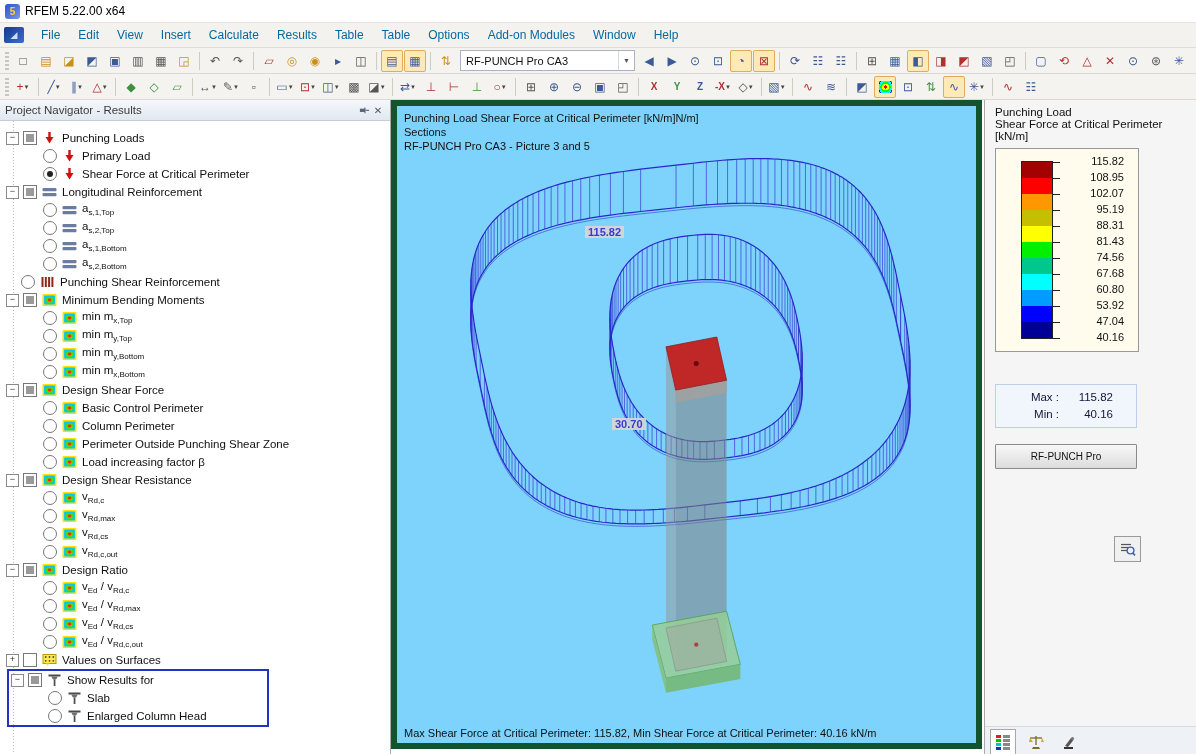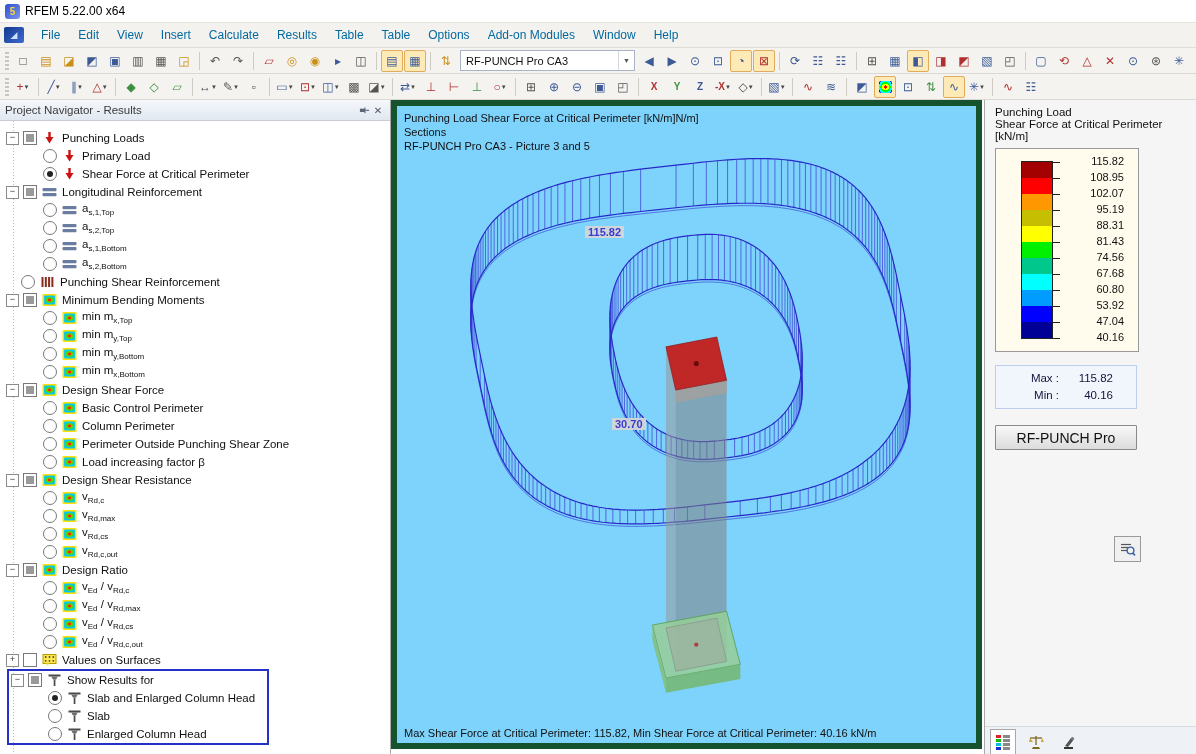--- a/index.html
+++ b/index.html
@@ -68,28 +68,28 @@
   #scene{position:absolute;inset:0;width:100%;height:100%;}
   
   .panel{width:211px;flex:none;border-left:1px solid #a9a9a9;display:flex;flex-direction:column;background:#f4f4f4;}
   .panel-body{flex:1;position:relative;padding:6px 0 0 10px;font-size:11.5px;background:#f5f5f5;}
   .legend-box{width:142px;background:#fffcee;border:1px solid #999;margin-top:6px;
               padding:13px 0 13px 0;position:relative;height:176px;box-sizing:content-box;}
   .lstack{position:absolute;left:26px;top:13px;width:30px;height:176px;outline:1px solid #222;}
   .lband{width:30px;height:16px;}
   .ltick{position:absolute;left:56px;width:8px;height:0;border-top:1px solid #222;}
   .lval{position:absolute;left:64px;width:64px;text-align:right;font-size:11px;color:#111;}
-  .maxmin{width:122px;margin-top:13px;background:#f1f6fd;border:1px solid #bccded;
+  .maxmin{width:122px;margin-top:32px;background:#f1f6fd;border:1px solid #bccded;
           padding:4px 9px;color:#14143c;}
   .mm-row{display:flex;justify-content:center;line-height:17px;}
   .mm-l{width:40px;text-align:right;margin-right:8px;}
   .mm-v{width:46px;text-align:right;}
   .rf-button{width:140px;height:23px;margin-top:16px;background:linear-gradient(#f8f8f8,#dcdcdc);
              border:1px solid #8a8a8a;border-radius:1px;display:flex;align-items:center;justify-content:center;
-             font-size:14px;color:#111;}
+             font-size:10px;color:#111;}
   .zoom-btn{position:absolute;top:436px;right:55px;width:25px;height:24px;border:1px solid #9a9a9a;
             background:#f0f0f0;display:flex;align-items:center;justify-content:center;}
   .panel-tabs{height:30px;flex:none;display:flex;align-items:center;gap:7px;padding-left:5px;
               background:#eef1f5;border-top:1px solid #d7dade;}
   .ptab{width:24px;height:24px;display:flex;align-items:center;justify-content:center;border:1px solid transparent;}
   .ptab.active{background:#fff;border-color:#a8a8a8;}
 </style>
 </head>
 <body>
 
@@ -810,32 +810,20 @@
             <span class="exp">−</span>
             <span class="chk partial"></span>
             <span class="ticon">
               <svg viewBox="0 0 14 12">
                 <rect x="1" y="0.5" width="12" height="2" fill="#4a4a4a"></rect>
                 <path d="M3.8 2.5 H10.2 L8.6 5.6 H5.4 Z" fill="#6e6e6e"></path>
                 <rect x="6.2" y="5.6" width="1.7" height="6.4" fill="#4a4a4a"></rect>
               </svg>
             </span>
             <span><span>Show Results for</span></span>
-          </div>
-          <div class="trow ind1">
-            <span class="expsp"></span>
-            <span class="radio on"></span>
-            <span class="ticon">
-              <svg viewBox="0 0 14 12">
-                <rect x="1" y="0.5" width="12" height="2" fill="#4a4a4a"></rect>
-                <path d="M3.8 2.5 H10.2 L8.6 5.6 H5.4 Z" fill="#6e6e6e"></path>
-                <rect x="6.2" y="5.6" width="1.7" height="6.4" fill="#4a4a4a"></rect>
-              </svg>
-            </span>
-            <span><span>Slab and Enlarged Column Head</span></span>
           </div>
           <div class="trow ind1">
             <span class="expsp"></span>
             <span class="radio"></span>
             <span class="ticon">
               <svg viewBox="0 0 14 12">
                 <rect x="1" y="0.5" width="12" height="2" fill="#4a4a4a"></rect>
                 <path d="M3.8 2.5 H10.2 L8.6 5.6 H5.4 Z" fill="#6e6e6e"></path>
                 <rect x="6.2" y="5.6" width="1.7" height="6.4" fill="#4a4a4a"></rect>
               </svg>

